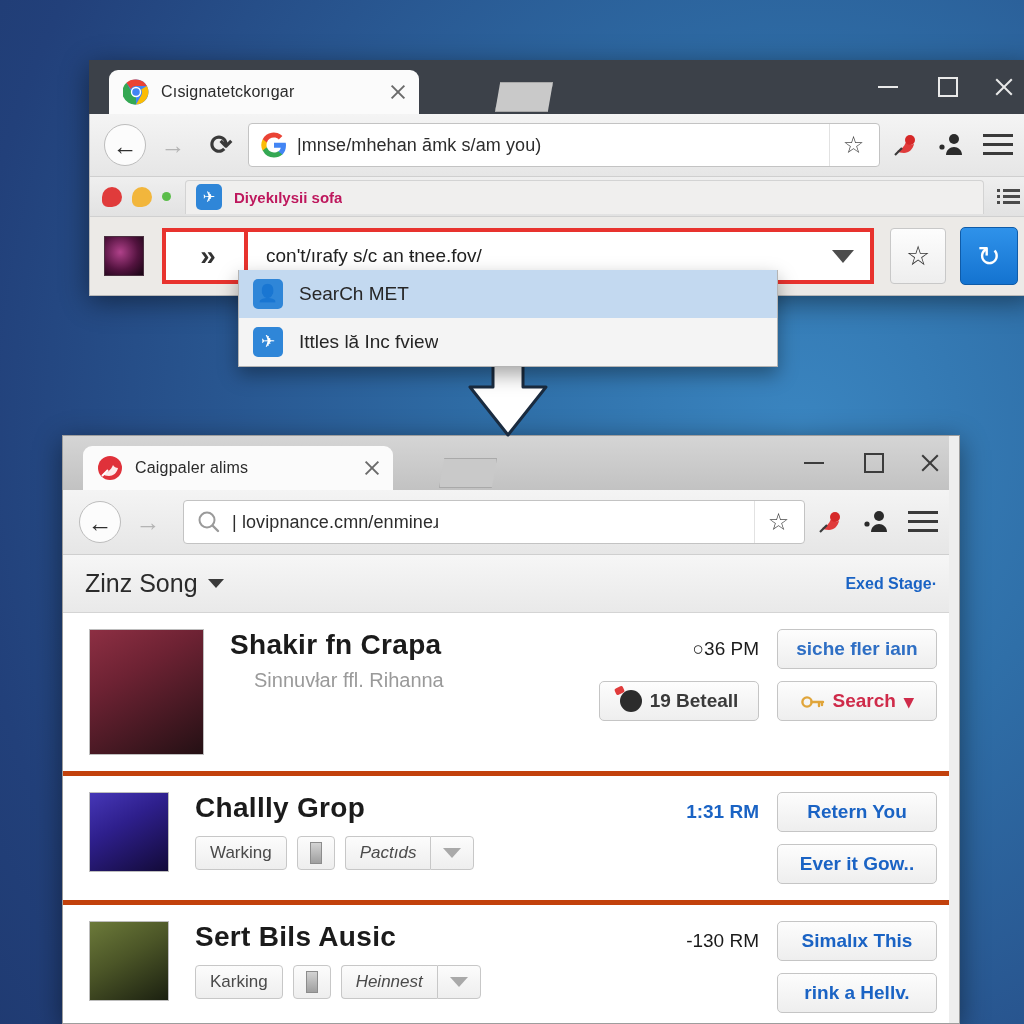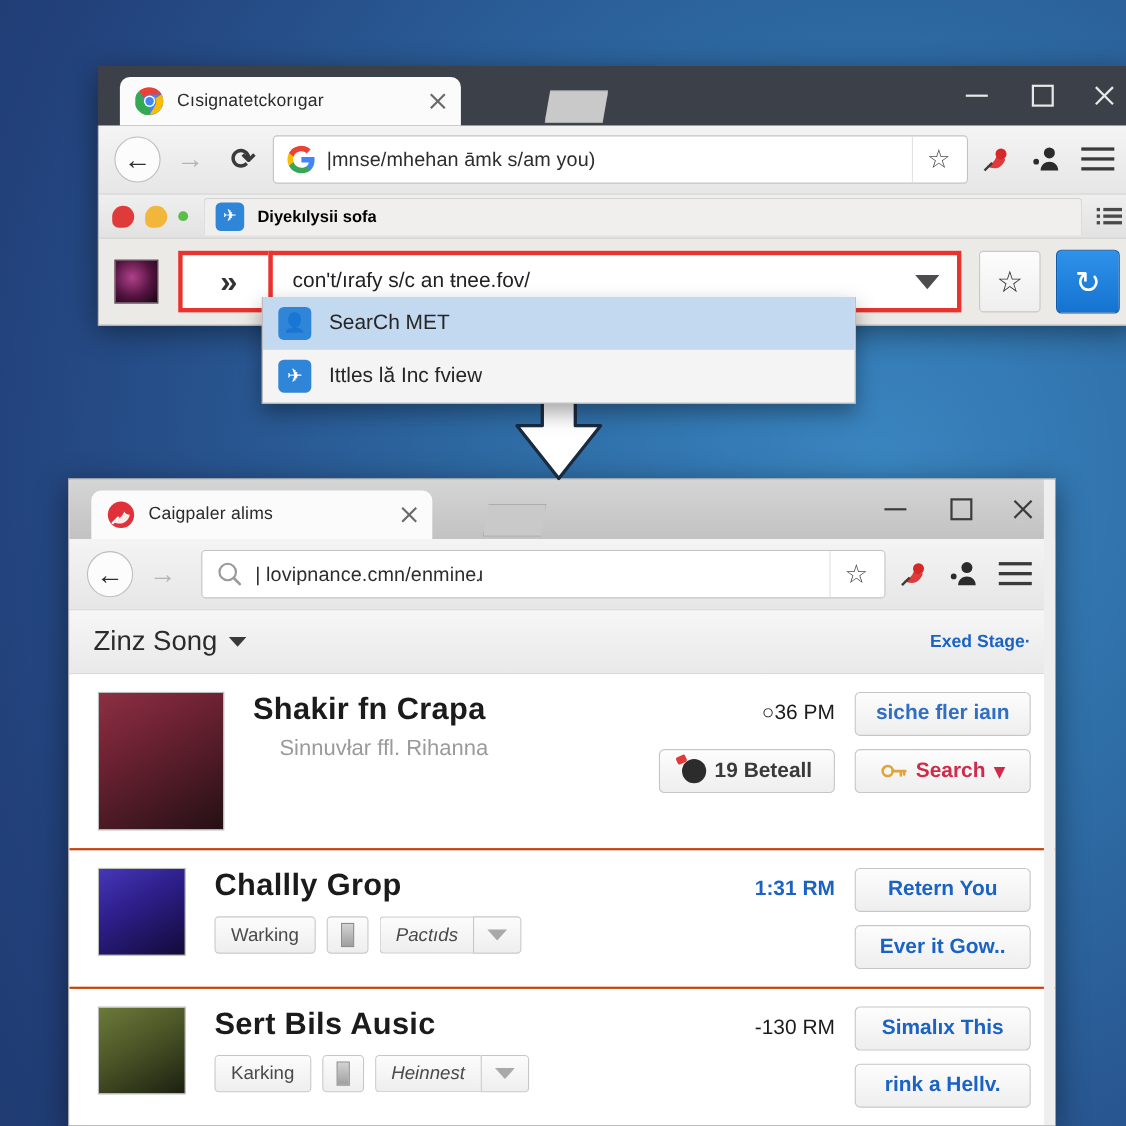--- a/index.html
+++ b/index.html
@@ -98,21 +98,21 @@
   .greendot { width:9px; height:9px; border-radius:50%; background:#5bbd4a; flex:none; }
   .pagechip {
     flex:1; height:34px; background:#f0efee; border:1px solid #d3d3d3; border-bottom:none;
     border-radius:4px 4px 0 0; display:flex; align-items:center; padding:0 10px; min-width:0;
     margin-left:4px;
   }
   .pagechip .pc-ico { width:26px; height:26px; border-radius:5px; flex:none; margin-right:12px;
                       background:#2f86d8; position:relative; }
   .pagechip .pc-ico:after { content:"\2708"; position:absolute; inset:0; color:#fff; font-size:15px;
                             line-height:26px; text-align:center; }
-  .pagechip .pc-txt { font-size:15px; font-weight:bold; color:#000000; white-space:nowrap; overflow:hidden; }
+  .pagechip .pc-txt { font-size:15px; font-weight:bold; color:#be185d; white-space:nowrap; overflow:hidden; }
   .listicon { width:26px; flex:none; display:flex; flex-direction:column; gap:3px; align-items:flex-end; }
   .listicon i { display:block; width:17px; height:3px; background:#4a4a4a; position:relative; }
   .listicon i:before { content:""; position:absolute; left:-6px; top:0; width:3px; height:3px; background:#4a4a4a; }
 
   .actionrow { height:78px; display:flex; align-items:center; gap:0; padding:0 14px; position:relative; }
   .thumb { width:40px; height:40px; flex:none; border:1px solid #4a3040;
            background:radial-gradient(circle at 40% 40%, #b0418a 0%, #53133f 55%, #160512 100%); }
   .redbox { border:4px solid #e8332e; background:#fff; display:flex; align-items:center; }
   .chevbox { width:86px; height:56px; justify-content:center; margin-left:18px; }
   .chevglyph { font-size:28px; color:#333; font-weight:bold; letter-spacing:-6px; }
@@ -156,21 +156,21 @@
   .appbar {
     height:58px; display:flex; align-items:center; justify-content:space-between;
     padding:0 22px; background:linear-gradient(#f6f6f6,#e9e9e9); border-bottom:1px solid #d4d4d4;
   }
   .appbar-title { font-size:25px; color:#2b2b2b; display:flex; align-items:center; gap:10px; }
   .appbar-title .tri { width:0;height:0;border-left:8px solid transparent;border-right:8px solid transparent;
                        border-top:9px solid #3a3a3a; }
   .appbar-link { font-size:16px; color:#1a63c4; font-weight:bold; }
 
   .content { background:#fff; }
-  .row { display:flex; align-items:flex-start; padding:16px 22px 16px 26px; border-bottom:2px solid #c2410c; }
+  .row { display:flex; align-items:flex-start; padding:16px 22px 16px 26px; border-bottom:5px solid #c2410c; }
   .row:last-child { border-bottom:none; }
   .avatar { flex:none; border:1px solid #bdbdbd; }
   .av-big { width:115px; height:126px; }
   .av-sm  { width:80px; height:80px; }
   .av-1 { background:linear-gradient(150deg,#8d2f43 0%,#6d2233 35%,#241014 100%); }
   .av-2 { background:linear-gradient(150deg,#4637b7 0%,#2e1f8c 40%,#120a38 100%); }
   .av-3 { background:linear-gradient(150deg,#6c7a3a 0%,#4b5527 45%,#1b2010 100%); }
   .rowmid { flex:1; min-width:0; padding-left:26px; }
   .rowname { font-size:28px; font-weight:bold; color:#1b1b1b; letter-spacing:.3px; }
   .rowsub  { font-size:20px; color:#9a9a9a; margin-top:8px;margin-left:24px; }

